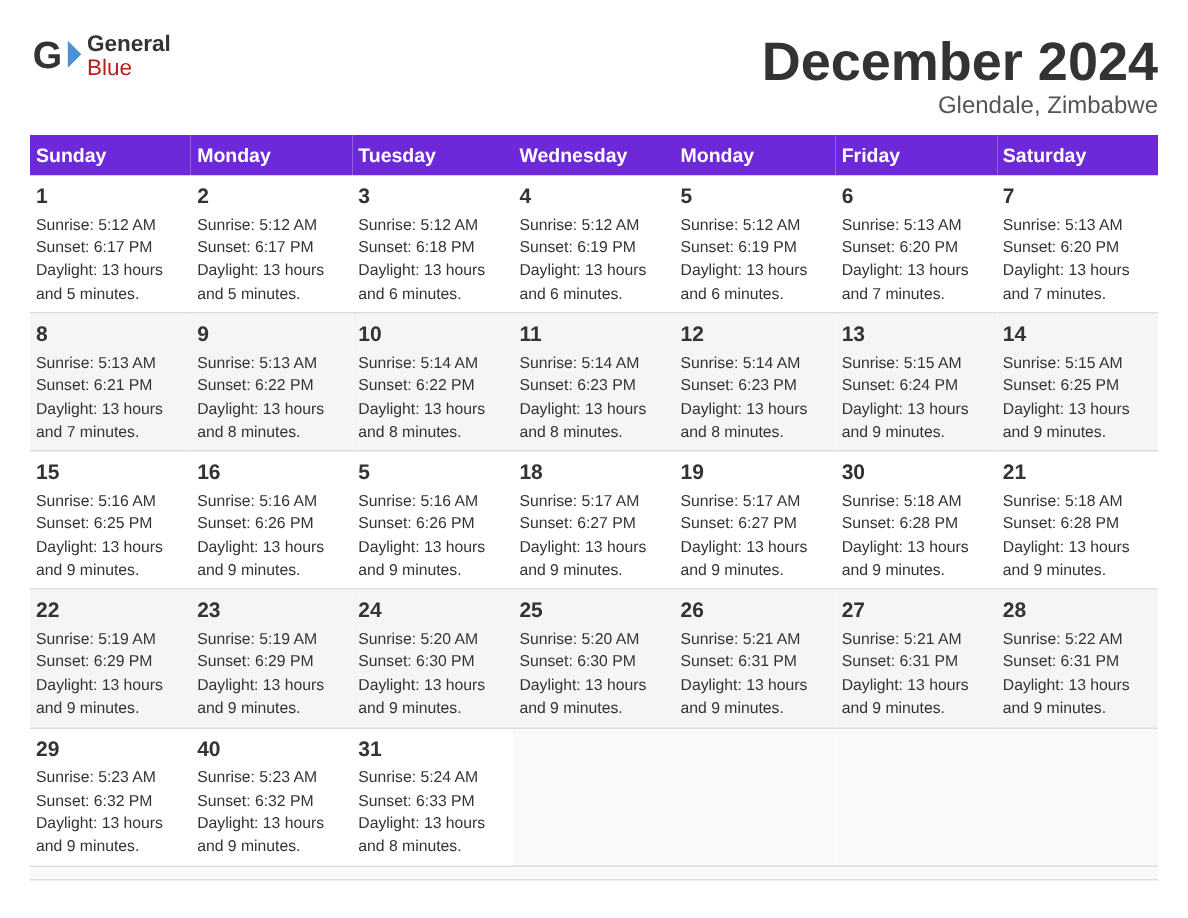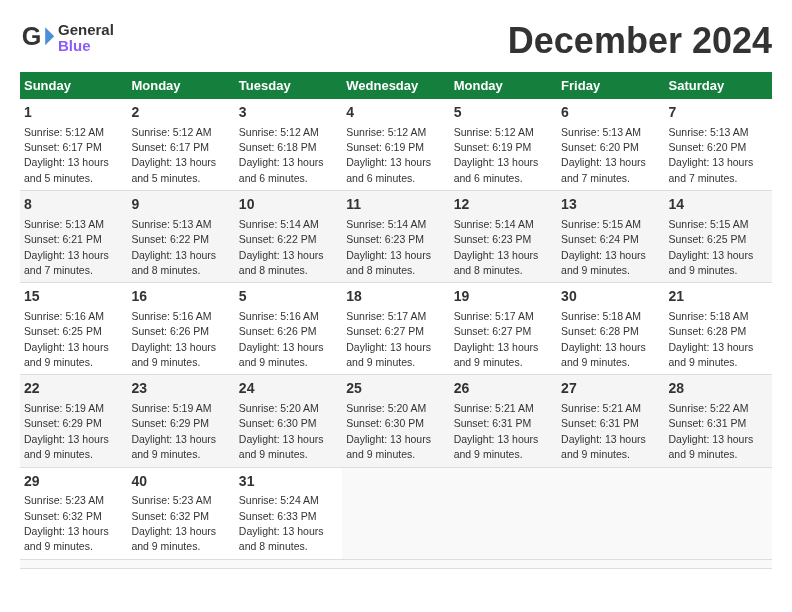--- a/index.html
+++ b/index.html
@@ -36,21 +36,21 @@
     .location {
       font-size: 16px;
       color: #555;
     }
     table {
       width: 100%;
       border-collapse: collapse;
       font-size: 11px;
     }
     thead tr {
-      background-color: #15803d;
+      background-color: #6d28d9;
       color: #fff;
       border-radius: 13px;
     }
     thead th {
       padding: 6px 4px;
       text-align: left;
       font-size: 13px;
       font-weight: bold;
     }
     tbody tr {
@@ -89,25 +89,26 @@
 <div class="header">
   <div class="logo">
     <svg class="logo-icon" viewBox="0 0 40 40">
       <text x="2" y="28" font-size="28" font-weight="bold" fill="#333">G</text>
       <polygon points="28,8 38,18 28,28" fill="#4a90d9"></polygon>
     </svg>
     <div>
       <div style="font-size:15px;font-weight:bold;color:#333;line-height:1.1;">
         <span style="color:#333;">General</span>
       </div>
-      <div style="font-size:15px;font-weight:bold;color:#8b5cf6;line-height:1.1;">Blue</div>
+      <div style="font-size:15px;font-weight:normal;color:#b91c1c;line-height:1.1;">Blue</div>
     </div>
   </div>
   <div class="title-block">
     <div class="month-title">December 2024</div>
+    <div class="location">Glendale, Zimbabwe</div>
   </div>
 </div>
 
 <table>
   <thead>
     <tr>
       <th>Sunday</th>
       <th>Monday</th>
       <th>Tuesday</th>
       <th>Wednesday</th>

